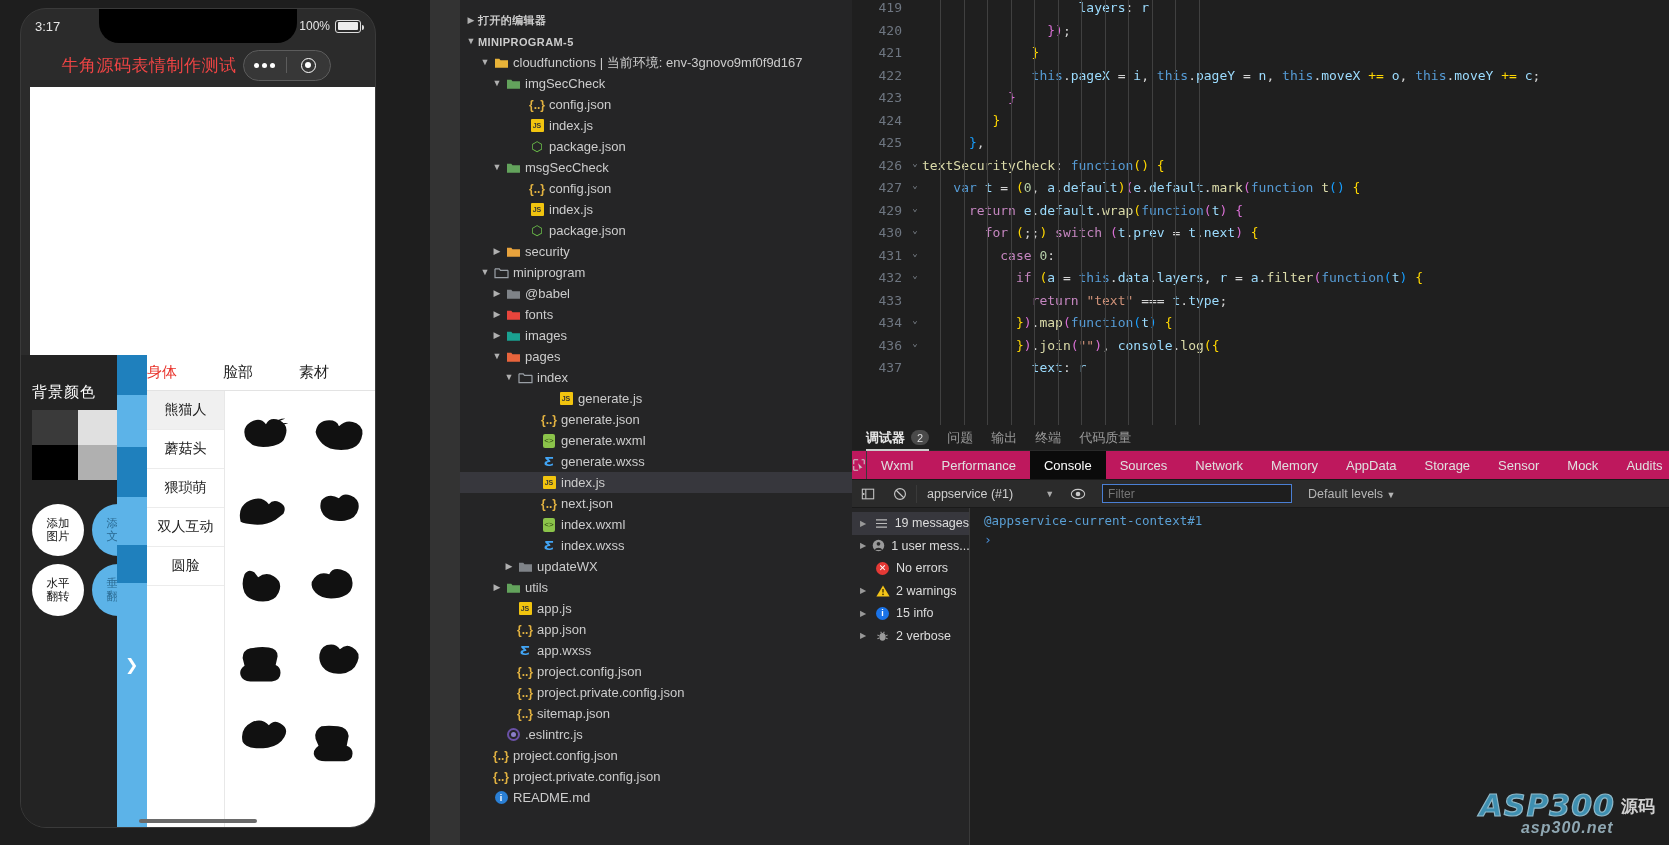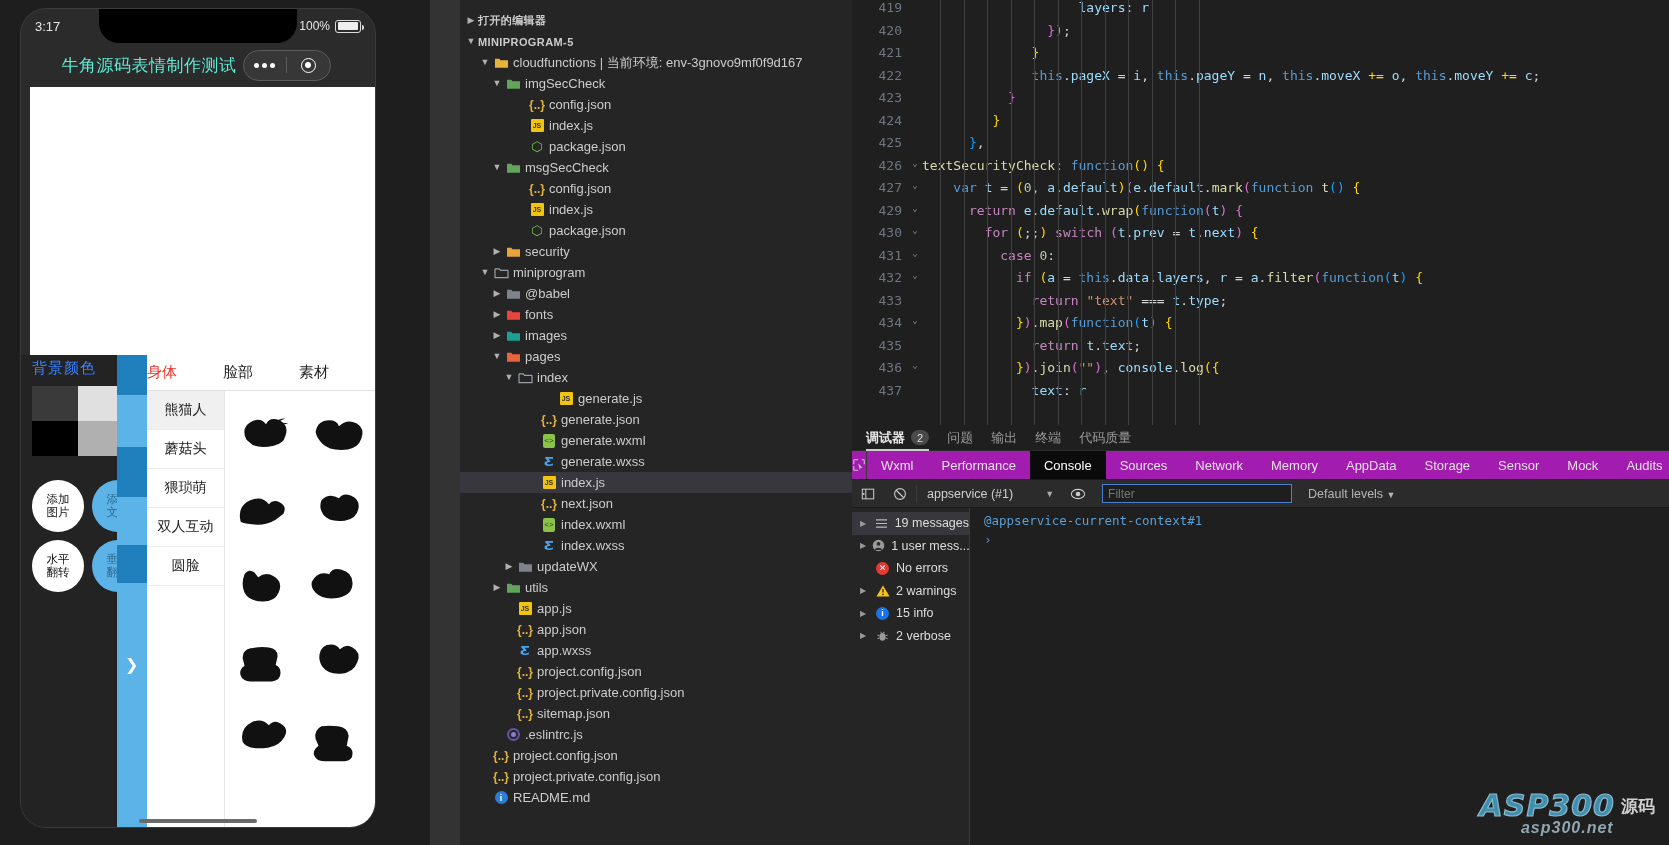--- a/index.html
+++ b/index.html
@@ -36,40 +36,40 @@
   .stat-right { display:flex; align-items:center; gap:5px; font-size:12px;}
   .batt {
     width: 26px; height: 13px; border: 1.5px solid #ddd; border-radius: 3px;
     position: relative; display:inline-block;
   }
   .batt::before{ content:''; position:absolute; left:1.5px; top:1.5px; bottom:1.5px; right:2px; background:#eee; border-radius:1px;}
   .batt::after{ content:''; position:absolute; right:-4px; top:4px; width:2.5px; height:5px; background:#ddd; border-radius:0 2px 2px 0;}
 
   .navbar {
     height: 44px; display: flex; align-items: center; justify-content: center;
-    color: #5eead4; font-size: 17px; position: relative; padding-right: 4px;
+    color: #ef4444; font-size: 17px; position: relative; padding-right: 4px;
   }
   .navtitle { margin-right: 6px; letter-spacing: 0.5px; }
   .capsule {
     width: 88px; height: 31px; border: 1px solid #5c5c5c; border-radius: 16px;
     display: flex; align-items: center; background: rgba(255,255,255,0.06);
   }
   .cap-dots { flex:1; display:flex; align-items:center; justify-content:center; gap:3px;}
   .cap-dots i { width: 5px; height:5px; background:#fff; border-radius:50%; display:block;}
   .cap-sep { width:1px; height:16px; background:#5c5c5c;}
   .cap-target { flex:1; display:flex; align-items:center; justify-content:center;}
   .cap-target .ring { width:15px;height:15px;border:1.5px solid #fff;border-radius:50%;position:relative;}
   .cap-target .ring::after{content:'';position:absolute;left:3.5px;top:3.5px;width:6px;height:6px;background:#fff;border-radius:50%;}
 
   .sim-body { position: relative; height: 742px; background: #2b2b2b; overflow:hidden; }
   .canvas-area {
     position:absolute; left: 9px; top: 0px; right: 0px; height: 268px; background: #fff;
   }
   .dark-panel { position:absolute; left:0; top:268px; width:144px; bottom:0; background:#232323; }
-  .panel-label { color:#3b82f6; font-size:15px; padding:4px 0 8px 11px; font-weight:500; letter-spacing:1px;}
+  .panel-label { color:#ffffff; font-size:15px; padding:28px 0 8px 11px; font-weight:500; letter-spacing:1px;}
   .swatches { display:grid; grid-template-columns: 46px 46px; grid-template-rows: 35px 35px; margin-left:11px;}
   .sw { display:block; }
   .round-btns { margin-top: 24px; display:flex; flex-wrap:wrap; gap:8px; padding-left:11px;}
   .rbtn {
     width: 52px; height: 52px; border-radius: 50%; display:flex; flex-direction:column;
     align-items:center; justify-content:center; font-size:11.5px; line-height:1.15;
     color:#111; background:#fff; text-align:center;
   }
   .rbtn.blue { background: #5cb3e8; color: #2b6b93; }
 
@@ -131,21 +131,21 @@
   .k-punct{color:#ffd700;} .k-punct2{color:#da70d6;} .k-punct3{color:#179fff;} .k-plain{color:#d4d4d4;}
   .k-this{color:#569cd6;}
   .indent-guide { position:absolute; top:0; bottom:0; width:1px; background:#404040; }
 
   .dt { position:absolute; left:0; right:0; top:425px; bottom:0; background:#1f1f1f; }
   .dt-tabs { height:26px; display:flex; align-items:center; gap:18px; padding-left:14px; color:#9a9a9a; font-size:13px; border-bottom:1px solid #2a2a2a;}
   .dt-tab { position:relative; height:26px; display:flex; align-items:center; gap:6px;}
   .dt-tab.active { color:#e8e8e8; font-weight:bold; }
   .dt-tab.active::after { content:''; position:absolute; left:0; right:0; bottom:0; height:2px; background:#cccccc;}
   .dt-badge { background:#4a4a4a; color:#ddd; border-radius:9px; font-size:11px; padding:0 6px; height:15px; display:flex; align-items:center; font-weight:normal;}
-  .dev-tabs { height:29px; display:flex; align-items:center; background:#a21caf; border-bottom:1px solid #1a1a1a; font-size:13px; color:#e0e0e0;}
+  .dev-tabs { height:29px; display:flex; align-items:center; background:#be185d; border-bottom:1px solid #1a1a1a; font-size:13px; color:#e0e0e0;}
   .dev-ins { width:44px; display:flex; align-items:center; justify-content:center; border-right:1px solid #3a3a3a; height:100%;}
   .dev-tab { padding:0 14px; height:100%; display:flex; align-items:center;}
   .dev-tab.active { background:#0b0b0b; color:#fff; }
   .con-bar { height:28px; display:flex; align-items:center; background:#2b2b2b; gap:0px; border-bottom:1px solid #1a1a1a; color:#cfcfcf; font-size:12.5px;}
   .cb-btn { width:32px; height:28px; display:flex; align-items:center; justify-content:center;}
   .ctx-sel { display:flex; align-items:center; gap:32px; padding:0 8px 0 10px; border-left:1px solid #3a3a3a; height:18px;}
   .filter-input { margin-left:8px; width:190px; height:19px; background:#1e1e1e; border:1px solid #4a7fd4; color:#bbb; font-size:12px; padding:0 5px; line-height:17px;}
   .levels { margin-left:16px; color:#b5b5b5; font-size:12.5px;}
   .con-body { position:absolute; left:0; right:0; top:83px; bottom:0; display:flex; }
   .con-side { width:118px; background:#252526; border-right:1px solid #3a3a3a; padding-top:4px;}
@@ -613,21 +613,20 @@
           <div class="code-line"><span class="gutter">424</span><span class="fold"></span><span class="codetext"><span class="k-plain">         </span><span class="k-punct">}</span></span></div>
           <div class="code-line"><span class="gutter">425</span><span class="fold"></span><span class="codetext"><span class="k-plain">      </span><span class="k-punct3">}</span><span class="k-plain">,</span></span></div>
           <div class="code-line"><span class="gutter">426</span><span class="fold">⌄</span><span class="codetext"><span class="k-prop">textSecurityCheck</span><span class="k-plain">: </span><span class="k-var">function</span><span class="k-punct">(</span><span class="k-punct">)</span><span class="k-plain"> </span><span class="k-punct">{</span></span></div>
           <div class="code-line"><span class="gutter">427</span><span class="fold">⌄</span><span class="codetext"><span class="k-plain">    </span><span class="k-var">var</span><span class="k-plain"> </span><span class="k-id">t</span><span class="k-plain"> = </span><span class="k-punct">(</span><span class="k-num">0</span><span class="k-plain">, </span><span class="k-id">a</span><span class="k-plain">.</span><span class="k-id">default</span><span class="k-punct">)</span><span class="k-punct2">(</span><span class="k-id">e</span><span class="k-plain">.</span><span class="k-id">default</span><span class="k-plain">.</span><span class="k-fn">mark</span><span class="k-punct2">(</span><span class="k-var">function</span><span class="k-plain"> </span><span class="k-fn">t</span><span class="k-punct3">(</span><span class="k-punct3">)</span><span class="k-plain"> </span><span class="k-punct">{</span></span></div>
           <div class="code-line"><span class="gutter">429</span><span class="fold">⌄</span><span class="codetext"><span class="k-plain">      </span><span class="k-kw">return</span><span class="k-plain"> </span><span class="k-id">e</span><span class="k-plain">.</span><span class="k-id">default</span><span class="k-plain">.</span><span class="k-fn">wrap</span><span class="k-punct">(</span><span class="k-var">function</span><span class="k-punct2">(</span><span class="k-id">t</span><span class="k-punct2">)</span><span class="k-plain"> </span><span class="k-punct2">{</span></span></div>
           <div class="code-line"><span class="gutter">430</span><span class="fold">⌄</span><span class="codetext"><span class="k-plain">        </span><span class="k-kw">for</span><span class="k-plain"> </span><span class="k-punct">(</span><span class="k-plain">;;</span><span class="k-punct">)</span><span class="k-plain"> </span><span class="k-kw">switch</span><span class="k-plain"> </span><span class="k-punct2">(</span><span class="k-id">t</span><span class="k-plain">.</span><span class="k-id">prev</span><span class="k-plain"> = </span><span class="k-id">t</span><span class="k-plain">.</span><span class="k-id">next</span><span class="k-punct2">)</span><span class="k-plain"> </span><span class="k-punct">{</span></span></div>
           <div class="code-line"><span class="gutter">431</span><span class="fold">⌄</span><span class="codetext"><span class="k-plain">          </span><span class="k-kw">case</span><span class="k-plain"> </span><span class="k-num">0</span><span class="k-plain">:</span></span></div>
           <div class="code-line"><span class="gutter">432</span><span class="fold">⌄</span><span class="codetext"><span class="k-plain">            </span><span class="k-kw">if</span><span class="k-plain"> </span><span class="k-punct">(</span><span class="k-id">a</span><span class="k-plain"> = </span><span class="k-this">this</span><span class="k-plain">.</span><span class="k-id">data</span><span class="k-plain">.</span><span class="k-id">layers</span><span class="k-plain">, </span><span class="k-id">r</span><span class="k-plain"> = </span><span class="k-id">a</span><span class="k-plain">.</span><span class="k-fn">filter</span><span class="k-punct2">(</span><span class="k-var">function</span><span class="k-punct3">(</span><span class="k-id">t</span><span class="k-punct3">)</span><span class="k-plain"> </span><span class="k-punct">{</span></span></div>
           <div class="code-line"><span class="gutter">433</span><span class="fold"></span><span class="codetext"><span class="k-plain">              </span><span class="k-kw">return</span><span class="k-plain"> </span><span class="k-str">"text"</span><span class="k-plain"> === </span><span class="k-id">t</span><span class="k-plain">.</span><span class="k-id">type</span><span class="k-plain">;</span></span></div>
           <div class="code-line"><span class="gutter">434</span><span class="fold">⌄</span><span class="codetext"><span class="k-plain">            </span><span class="k-punct">}</span><span class="k-punct2">)</span><span class="k-plain">.</span><span class="k-fn">map</span><span class="k-punct2">(</span><span class="k-var">function</span><span class="k-punct3">(</span><span class="k-id">t</span><span class="k-punct3">)</span><span class="k-plain"> </span><span class="k-punct">{</span></span></div>
-          <div class="code-line"><span class="gutter">435</span><span class="fold"></span><span class="codetext"><span class="k-plain">              </span><span class="k-kw">return</span><span class="k-plain"> </span><span class="k-id">t</span><span class="k-plain">.</span><span class="k-id">text</span><span class="k-plain">;</span></span></div>
           <div class="code-line"><span class="gutter">436</span><span class="fold">⌄</span><span class="codetext"><span class="k-plain">            </span><span class="k-punct">}</span><span class="k-punct2">)</span><span class="k-plain">.</span><span class="k-fn">join</span><span class="k-punct2">(</span><span class="k-str">""</span><span class="k-punct2">)</span><span class="k-plain">, </span><span class="k-id">console</span><span class="k-plain">.</span><span class="k-fn">log</span><span class="k-punct">(</span><span class="k-punct">{</span></span></div>
           <div class="code-line"><span class="gutter">437</span><span class="fold"></span><span class="codetext"><span class="k-plain">              </span><span class="k-id">text</span><span class="k-plain">: </span><span class="k-id">r</span></span></div>
         </div>
     <div class="indent-guide" style="left: 88px;"></div>
         <div class="indent-guide" style="left: 111.5px;"></div>
         <div class="indent-guide" style="left: 135px;"></div>
         <div class="indent-guide" style="left: 158.5px;"></div>
         <div class="indent-guide" style="left: 182px;"></div>
         <div class="indent-guide" style="left: 205.5px;"></div>
         <div class="indent-guide" style="left: 229px;"></div>

